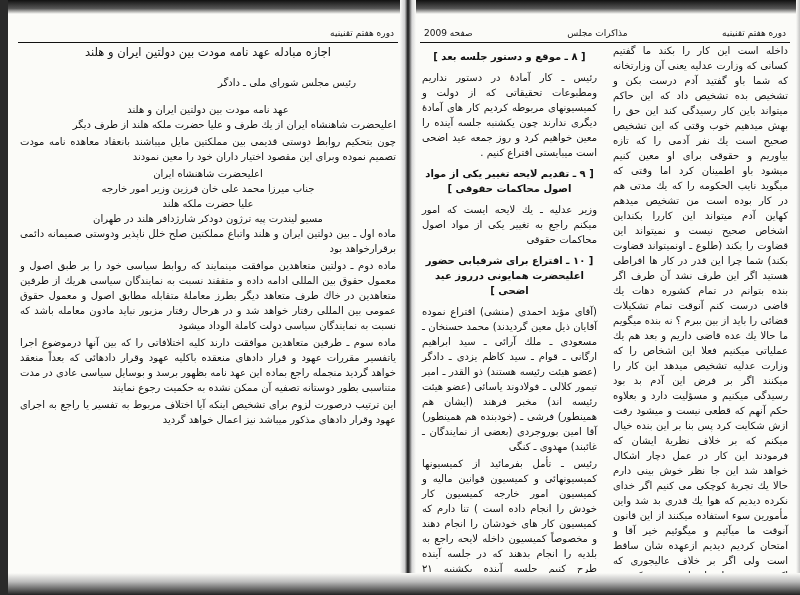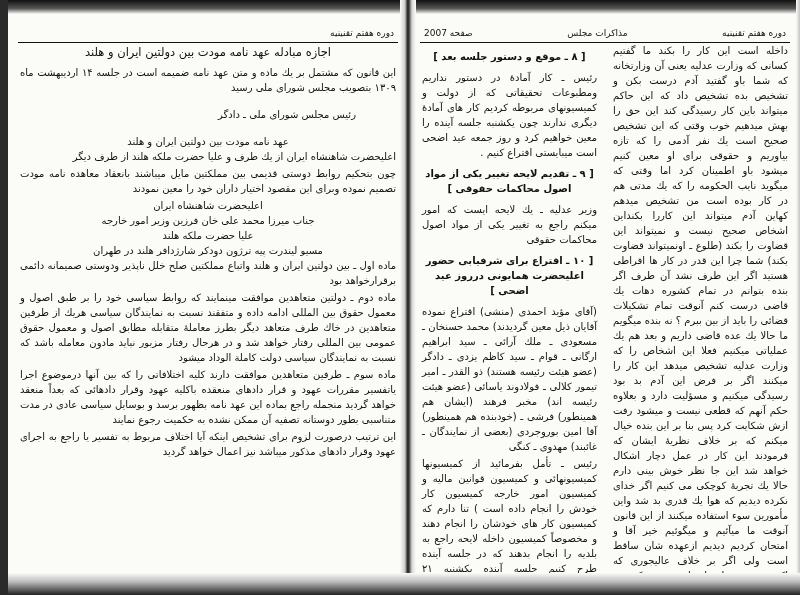--- a/index.html
+++ b/index.html
@@ -30,21 +30,20 @@
 
 <div class="spread">
   <div class="topshade"></div>
 
   <div class="page left">
     <div class="runhead">
       <span>دوره هفتم تقنینیه</span>
       <span></span>
     </div>
     <div class="subtitle">اجازه مبادله عهد نامه مودت بین دولتین ایران و هلند</div>
-    <p class="para">این قانون که مشتمل بر یك ماده و متن عهد نامه ضمیمه است در جلسه ۱۴ اردیبهشت ماه ۱۳۰۹ بتصویب مجلس شورای ملی رسید</p>
     <div class="gap"></div>
     <p class="para" style="padding-right:40px">رئیس مجلس شورای ملی ـ دادگر</p>
     <div class="gap"></div>
     <p class="center">عهد نامه مودت بین دولتین ایران و هلند</p>
     <p class="para">اعلیحضرت شاهنشاه ایران از یك طرف و علیا حضرت ملکه هلند از طرف دیگر</p>
     <p class="para">چون بتحکیم روابط دوستی قدیمی بین مملکتین مایل میباشند بانعقاد معاهده نامه مودت تصمیم نموده وبرای این مقصود اختیار داران خود را معین نمودند</p>
     <p class="center">اعلیحضرت شاهنشاه ایران</p>
     <p class="center">جناب میرزا محمد علی خان فرزین وزیر امور خارجه</p>
     <p class="center">علیا حضرت ملکه هلند</p>
     <p class="center">مسیو لیندرت پیه ترژون دودکر شارژدافر هلند در طهران</p>
@@ -54,21 +53,21 @@
     <p class="para">این ترتیب درصورت لزوم برای تشخیص اینکه آیا اختلاف مربوط به تفسیر یا راجع به اجرای عهود وقرار دادهای مذکور میباشد نیز اعمال خواهد گردید</p>
 
   </div>
 
   <div class="gutter"></div>
 
   <div class="page right">
     <div class="runhead">
       <span>دوره هفتم تقنینیه</span>
       <span>مذاکرات مجلس</span>
-      <span>صفحه 2007</span>
+      <span>صفحه 2009</span>
     </div>
     <div class="cols">
       <div class="col b">
         <p class="para">داخله است این کار را بکند ما گفتیم کسانی که وزارت عدلیه یعنی آن وزارتخانه که شما باو گفتید آدم درست بکن و تشخیص بده تشخیص داد که این حاکم میتواند باین کار رسیدگی کند این حق را بهش میدهیم خوب وقتی که این تشخیص صحیح است یك نفر آدمی را که تازه بیاوریم و حقوقی برای او معین کنیم میشود باو اطمینان کرد اما وقتی که میگوید نایب الحکومه را که یك مدتی هم در کار بوده است من تشخیص میدهم کهاین آدم میتواند این کاررا بکنداین اشخاص صحیح نیست و نمیتواند این قضاوت را بکند (طلوع ـ اونمیتواند قضاوت بکند) شما چرا این قدر در کار ها افراطی هستید اگر این طرف نشد آن طرف اگر بنده بتوانم در تمام کشوره دهات یك قاضی درست کنم آنوقت تمام تشکیلات قضائی را باید از بین ببرم ؟ نه بنده میگویم ما حالا یك عده قاضی داریم و بعد هم یك عملیاتی میکنیم فعلا این اشخاص را که وزارت عدلیه تشخیص میدهد این کار را میکنند اگر بر فرض این آدم بد بود رسیدگی میکنیم و مسؤلیت دارد و بعلاوه حکم آنهم که قطعی نیست و میشود رفت ازش شکایت کرد پس بنا بر این بنده خیال میکنم که بر خلاف نظریهٔ ایشان که فرمودند این کار در عمل دچار اشکال خواهد شد این جا نظر خوش بینی دارم حالا یك تجربهٔ کوچکی می کنیم اگر خدای نکرده دیدیم که هوا یك قدری بد شد واین مأمورین سوء استفاده میکنند از این قانون آنوقت ما میآئیم و میگوئیم خیر آقا و امتحان کردیم دیدیم ازعهده شان ساقط است ولی اگر بر خلاف عالیجوری که اکثریت و بنده اعتقاد داریم دیدیم که خیر آنها بد کار نکردند آنوقت این کار را بدست آنها انجام خواهیم داد</p>
 
       </div>
       <div class="col a">
         <p class="hdr">[ ۸ ـ موقع و دستور جلسه بعد ]</p>
         <p class="para">رئیس ـ کار آمادهٔ در دستور نداریم ومطبوعات تحقیقاتی که از دولت و کمیسیونهای مربوطه کردیم کار های آمادهٔ دیگری ندارند چون یکشنبه جلسه آینده را معین خواهیم کرد و روز جمعه عید اضحی است میبایستی افتراع کنیم .</p>
         <p class="hdr">[ ۹ ـ تقدیم لایحه تغییر یکی از مواد اصول محاکمات حقوقی ]</p>

